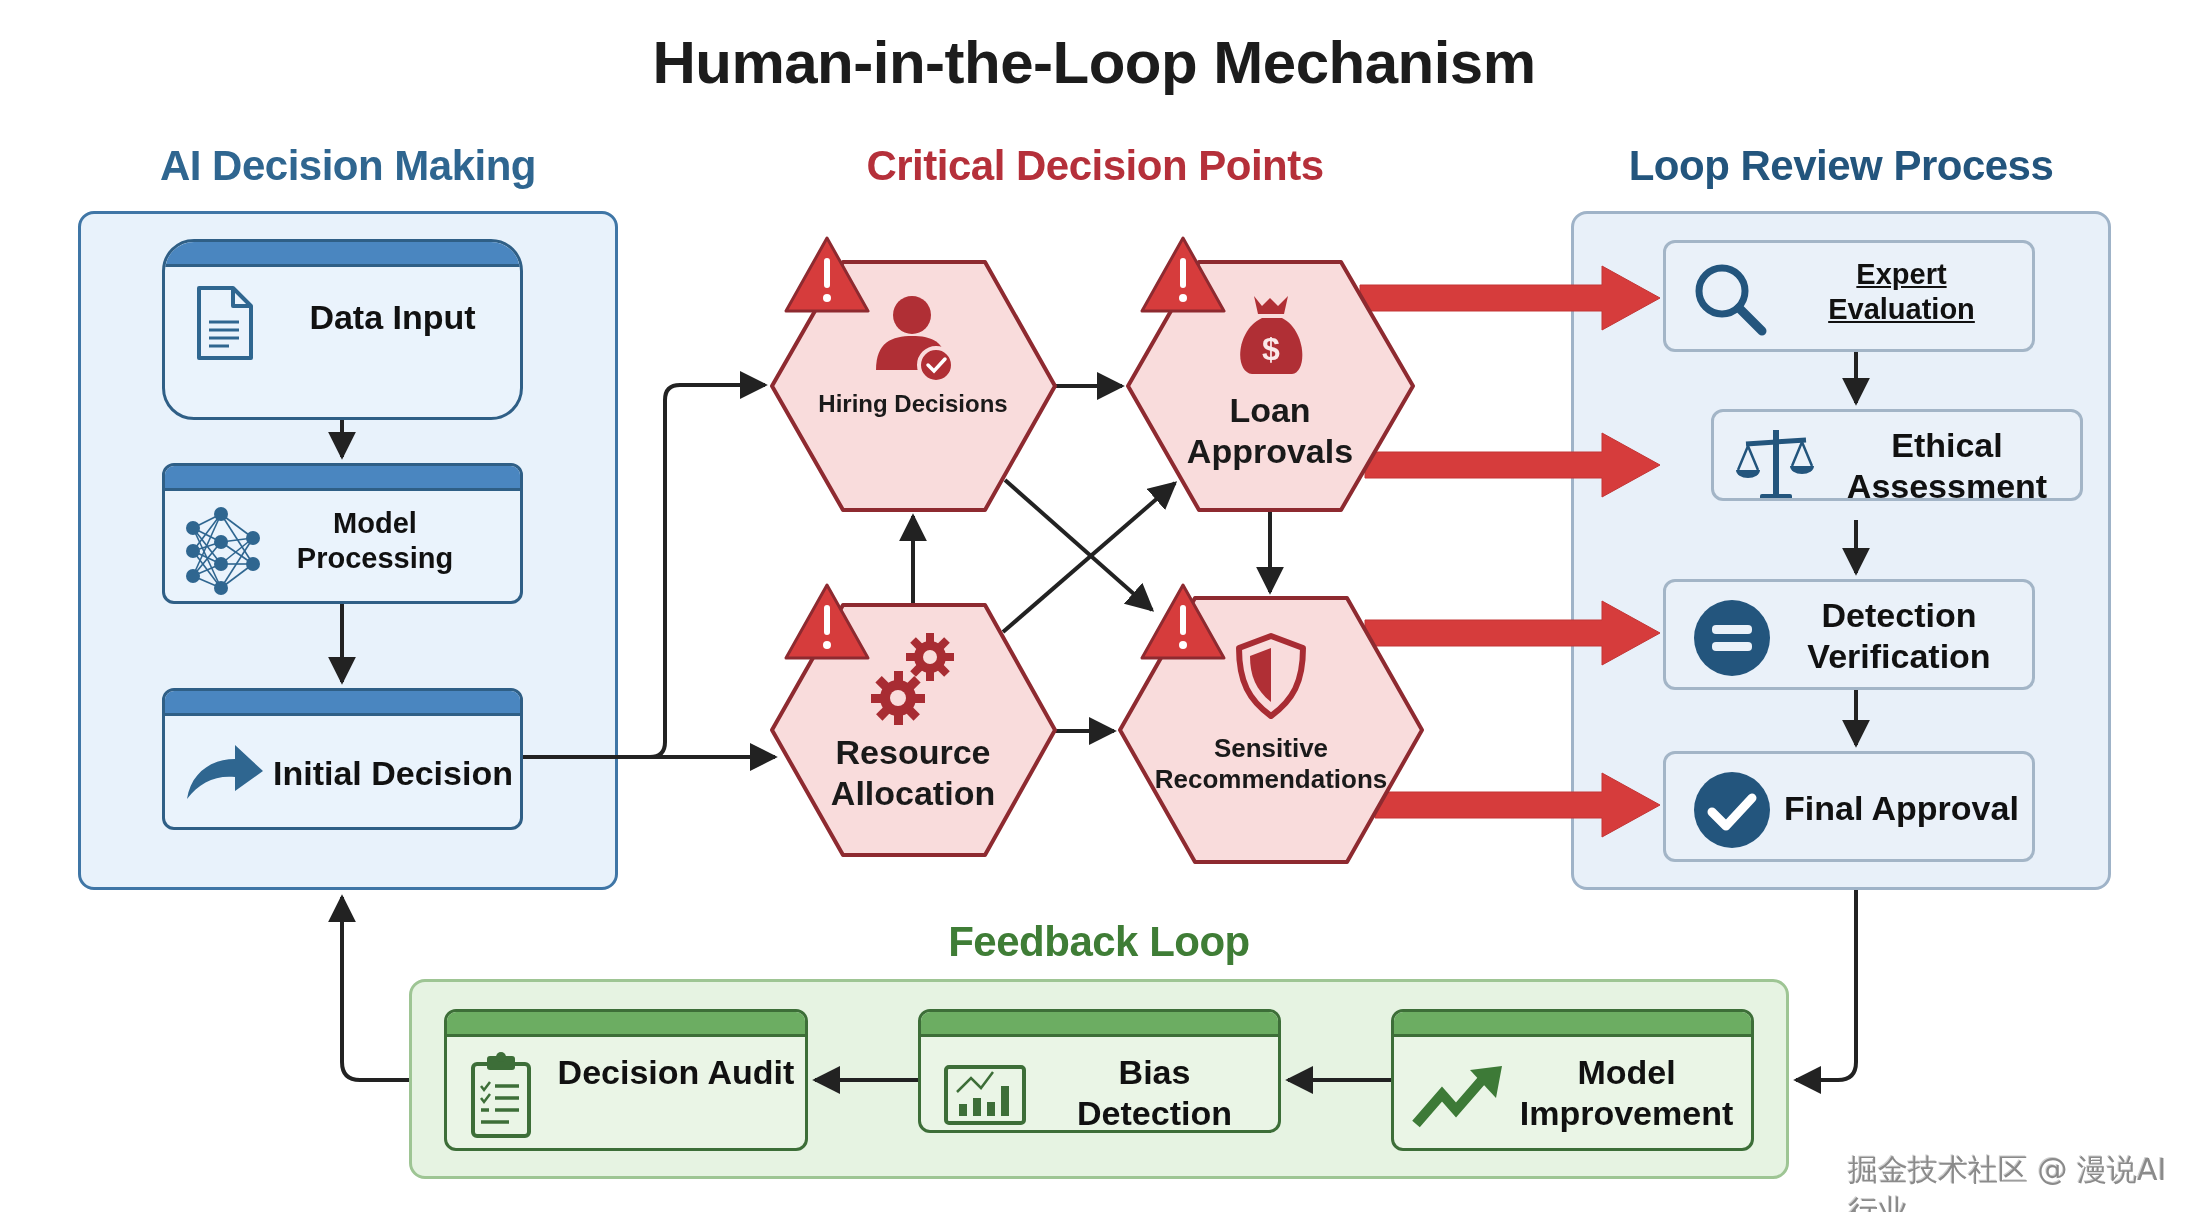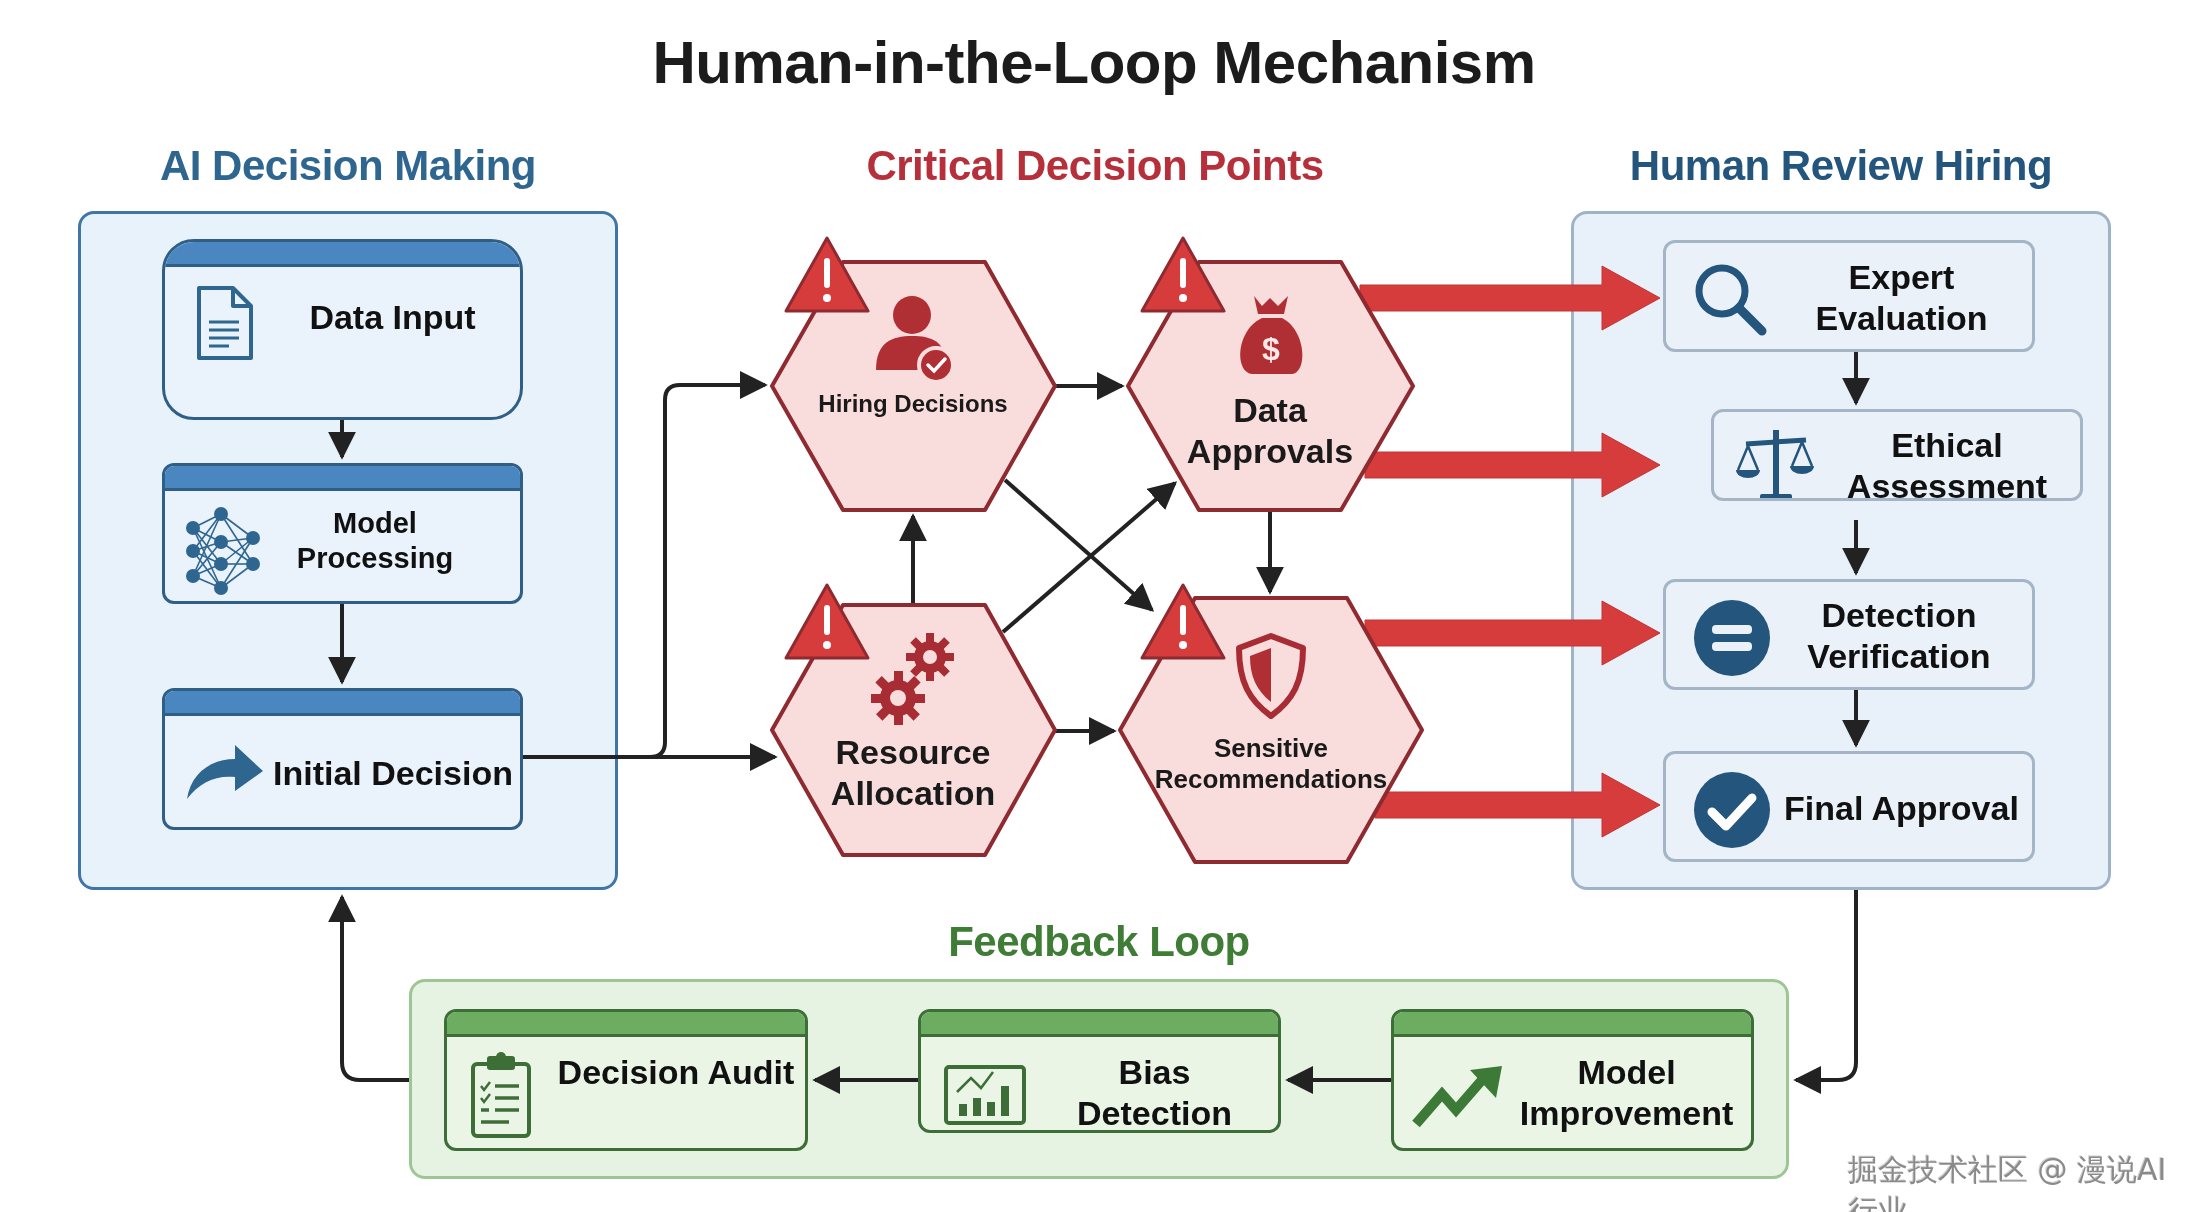--- a/index.html
+++ b/index.html
@@ -29,21 +29,21 @@
   .watermark { position: absolute; left: 1848px; top: 1150px; font-size: 30px; color: #8a8a8a;
                text-shadow: 1px 1px 0 #ffffff, -1px -1px 0 #d0d0d0; font-family: "DejaVu Sans", sans-serif; }
 </style>
 </head>
 <body>
 
 <div class="title">Human-in-the-Loop Mechanism</div>
 
 <div class="section-title" style="left:78px; width:540px; top:142px; color:#2f6690;">AI Decision Making</div>
 <div class="section-title" style="left:760px; width:670px; top:142px; color:#b5303a;">Critical Decision Points</div>
-<div class="section-title" style="left:1571px; width:540px; top:142px; color:#23557d;">Human Review Hiring</div>
+<div class="section-title" style="left:1571px; width:540px; top:142px; color:#23557d;">Loop Review Process</div>
 <div class="section-title" style="left:409px; width:1380px; top:918px; color:#3f7d36;">Feedback Loop</div>
 
 <div class="panel panel-ai"></div>
 <div class="panel panel-hr"></div>
 <div class="panel panel-fb"></div>
 
 <svg class="abs" style="left:0; top:0;" width="2188" height="1212">
   <defs>
     <marker id="ah" viewBox="0 0 10 10" refX="9" refY="5" markerWidth="7" markerHeight="7" orient="auto-start-reverse">
       <path d="M0,0 L10,5 L0,10 z" fill="#222"></path>
@@ -216,30 +216,30 @@
     </g>
   </g>
 
   <g>
     <path d="M1271,636 L1303,648 C1303,682 1293,700 1271,716 C1249,700 1239,682 1239,648 Z" fill="#f9dcdc" stroke="#a82c33" stroke-width="6" stroke-linejoin="round"></path>
     <path d="M1271,648 L1271,702 C1256,690 1250,676 1250,656 Z" fill="#b02f35"></path>
   </g>
 </svg>
 
 <div class="hex-label" style="left:800px; width:226px; top:390px; font-size:24px;">Hiring Decisions</div>
-<div class="hex-label" style="left:1160px; width:220px; top:390px; font-size:34px;">Data Approvals</div>
+<div class="hex-label" style="left:1160px; width:220px; top:390px; font-size:34px;">Loan Approvals</div>
 <div class="hex-label" style="left:800px; width:226px; top:732px; font-size:34px;">Resource Allocation</div>
 <div class="hex-label" style="left:1140px; width:262px; top:733px; font-size:26px;">Sensitive Recommendations</div>
 
 <div class="card card-hr" style="left:1663px; top:240px; width:372px; height:112px;">
   <svg class="icon" style="left:26px; top:18px;" width="80" height="76" viewBox="0 0 80 76">
     <circle cx="30" cy="30" r="23" fill="none" stroke="#23557d" stroke-width="7"></circle>
     <line x1="47" y1="47" x2="70" y2="70" stroke="#23557d" stroke-width="9" stroke-linecap="round"></line>
   </svg>
-  <div class="label" style="position:absolute; left:120px; right:15px; top:14px; font-size:34px;">Expert Evaluation</div>
+  <div class="label" style="position:absolute; left:120px; right:15px; top:14px; font-size:29px;text-decoration:underline;">Expert Evaluation</div>
 </div>
 
 <div class="card card-hr" style="left:1663px; top:409px; width:372px; height:92px;margin-left:48px;">
   <svg class="icon" style="left:22px; top:14px;" width="80" height="80" viewBox="0 0 80 80">
     <line x1="40" y1="4" x2="40" y2="70" stroke="#23557d" stroke-width="6"></line>
     <line x1="10" y1="18" x2="70" y2="14" stroke="#23557d" stroke-width="5"></line>
     <rect x="24" y="68" width="32" height="7" rx="2" fill="#23557d"></rect>
     <path d="M12,20 L2,44 M12,20 L22,44" stroke="#23557d" stroke-width="2.5" fill="none"></path>
     <path d="M0,44 L24,44 A12,8 0 0 1 0,44 Z" fill="#23557d"></path>
     <path d="M66,16 L56,40 M66,16 L76,40" stroke="#23557d" stroke-width="2.5" fill="none"></path>

